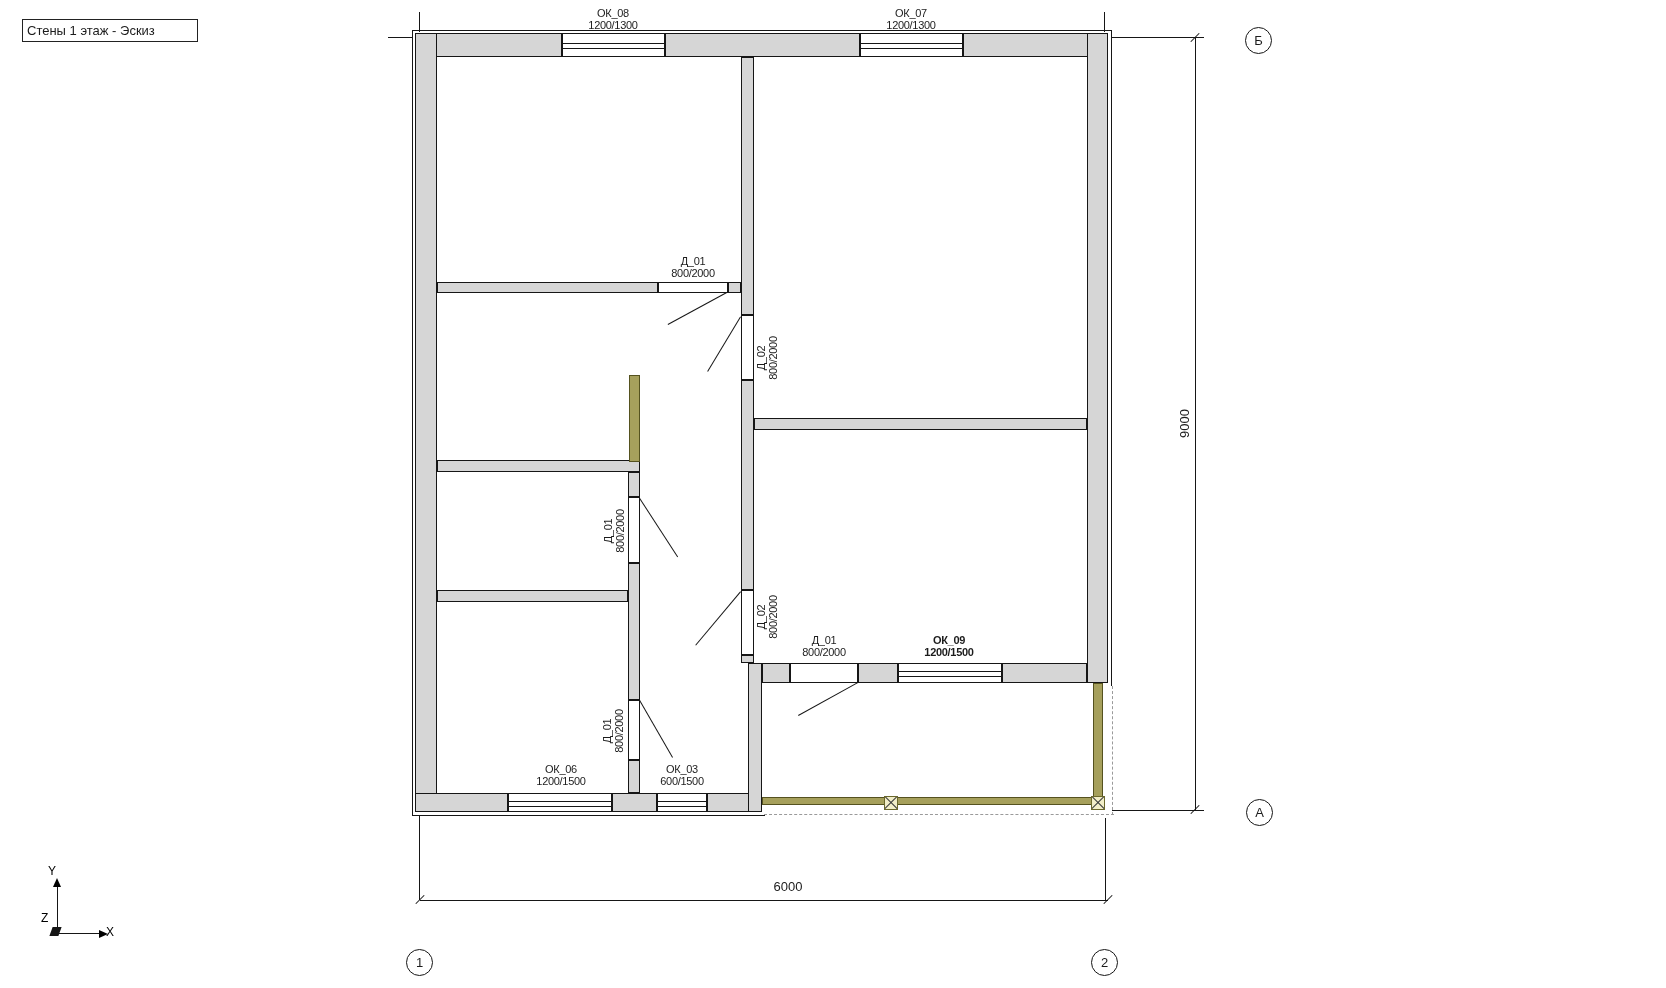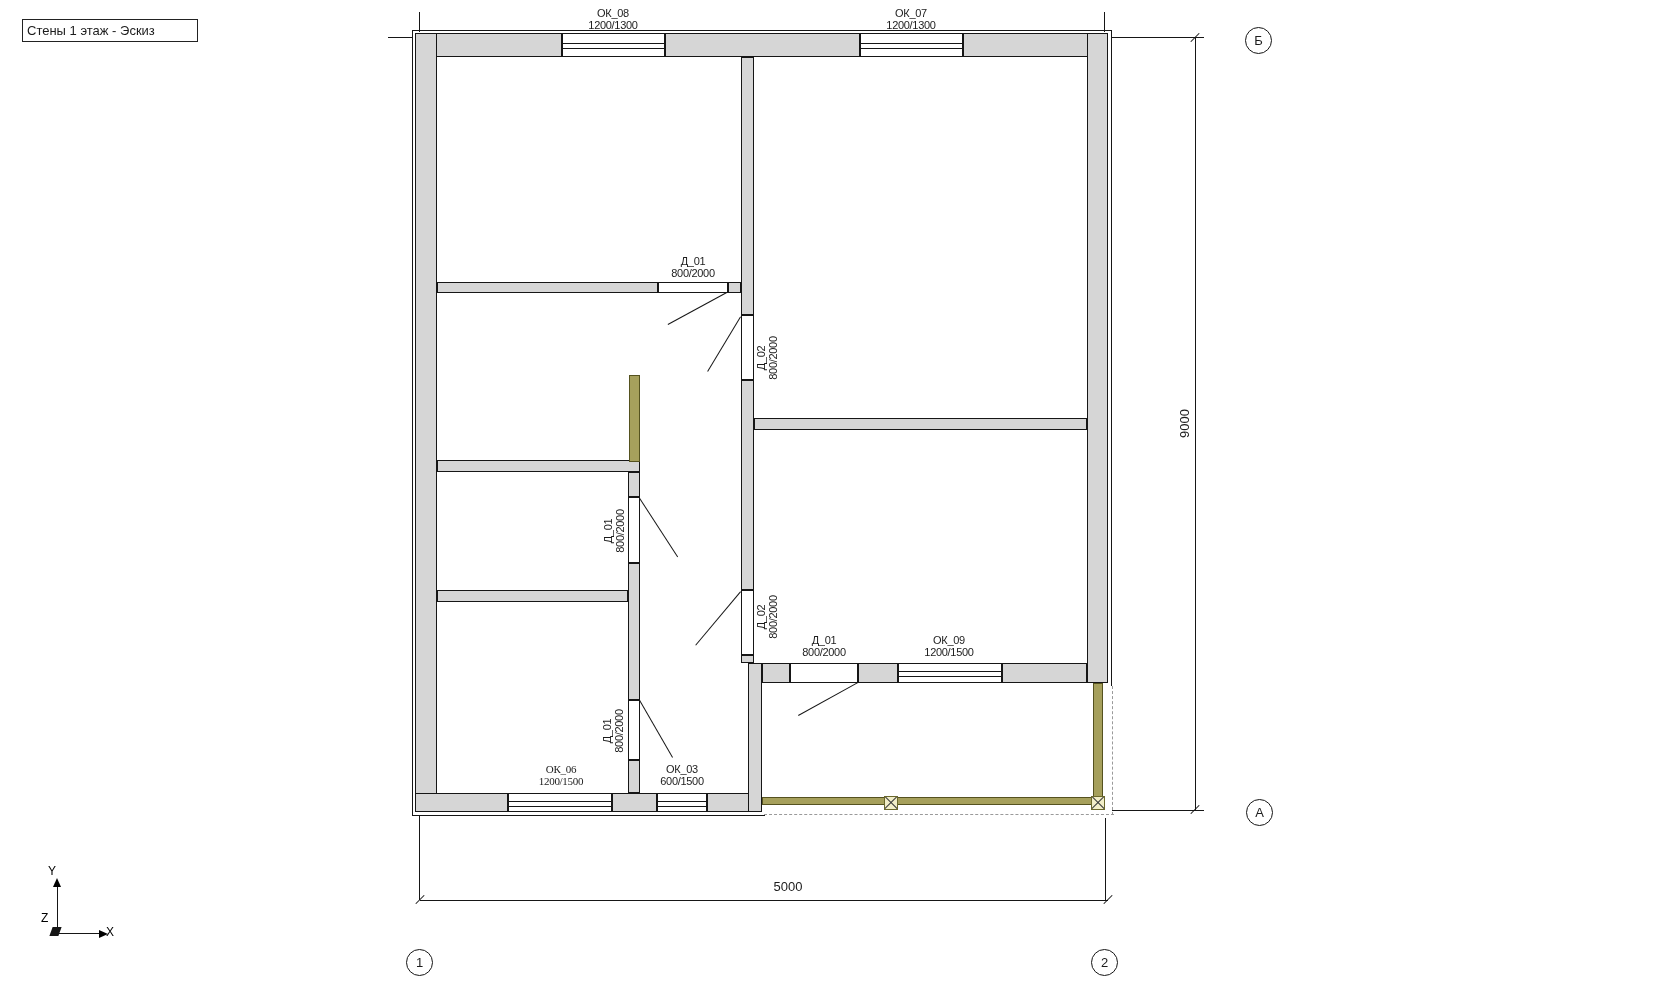--- a/index.html
+++ b/index.html
@@ -159,46 +159,46 @@
     <div>800/2000</div>
   </div>
   <div class="lbl rot" style="left:579px;top:719px;width:68px;">
     <div>Д_01</div>
     <div>800/2000</div>
   </div>
   <div class="lbl" style="left:784px;top:634px;width:80px;">
     <div>Д_01</div>
     <div>800/2000</div>
   </div>
-  <div class="lbl" style="left:909px;top:634px;width:80px;">
+  <div class="lbl" style="left:909px;top:634px;width:80px;font-weight:bold;">
     <div>ОК_09</div>
     <div>1200/1500</div>
   </div>
-  <div class="lbl" style="left:521px;top:763px;width:80px;font-family:Liberation Serif, serif;">
+  <div class="lbl" style="left:521px;top:763px;width:80px;">
     <div>ОК_06</div>
     <div>1200/1500</div>
   </div>
   <div class="lbl" style="left:642px;top:763px;width:80px;">
     <div>ОК_03</div>
     <div>600/1500</div>
   </div>
 
   <div class="ln" style="left:1112px;top:37px;width:92px;height:1px;"></div>
   <div class="ln" style="left:1112px;top:810px;width:92px;height:1px;"></div>
   <div class="ln" style="left:1195px;top:38px;width:1px;height:772px;"></div>
   <div class="tick" style="left:1189px;top:37px;"></div>
   <div class="tick" style="left:1189px;top:809px;"></div>
   <div class="dimtxt rot" style="left:1159px;top:416px;width:50px;">9000</div>
 
   <div class="ln" style="left:419px;top:815px;width:1px;height:85px;"></div>
   <div class="ln" style="left:1105px;top:818px;width:1px;height:82px;"></div>
   <div class="ln" style="left:420px;top:900px;width:688px;height:1px;"></div>
   <div class="tick" style="left:414px;top:899px;"></div>
   <div class="tick" style="left:1102px;top:899px;"></div>
-  <div class="dimtxt" style="left:763px;top:879px;width:50px;">5000</div>
+  <div class="dimtxt" style="left:763px;top:879px;width:50px;">6000</div>
 
   <div class="circle" style="left:1245px;top:27px;">Б</div>
   <div class="circle" style="left:1246px;top:799px;">А</div>
   <div class="circle" style="left:406px;top:949px;">1</div>
   <div class="circle" style="left:1091px;top:949px;">2</div>
 
   <div class="ln" style="left:57px;top:886px;width:1px;height:48px;"></div>
   <div class="arrow-up" style="left:53px;top:878px;"></div>
   <div class="ln" style="left:58px;top:933px;width:45px;height:1px;"></div>
   <div class="arrow-right" style="left:99px;top:930px;"></div>

